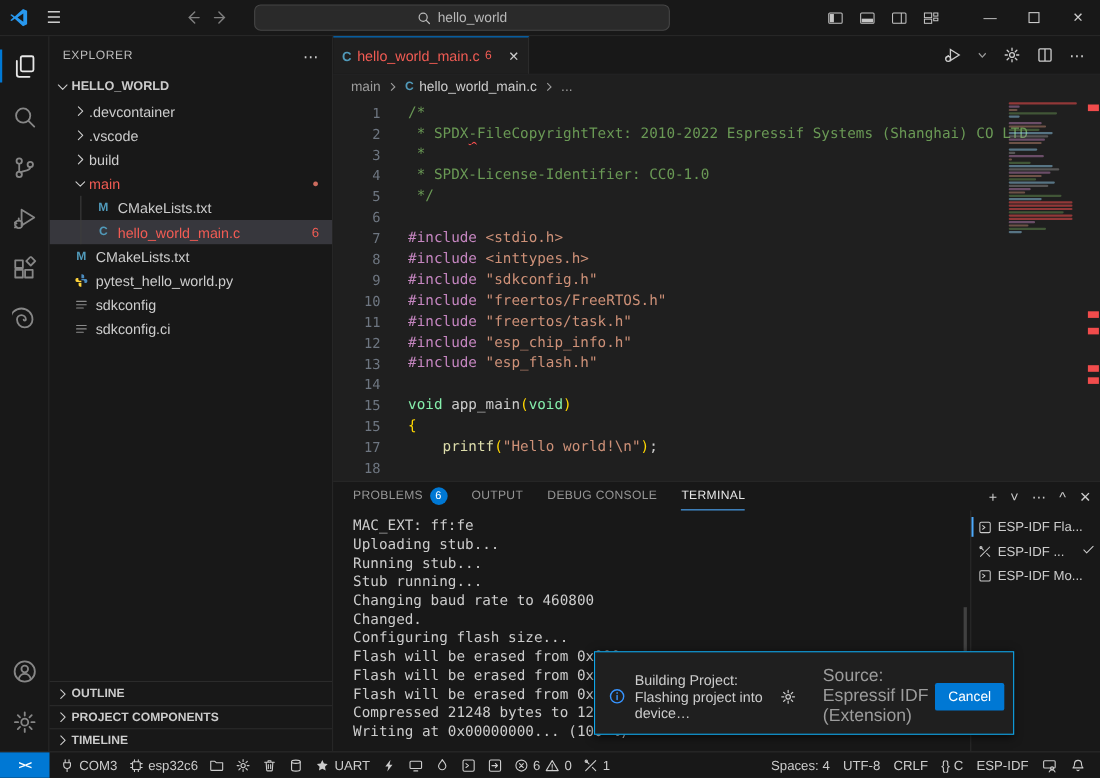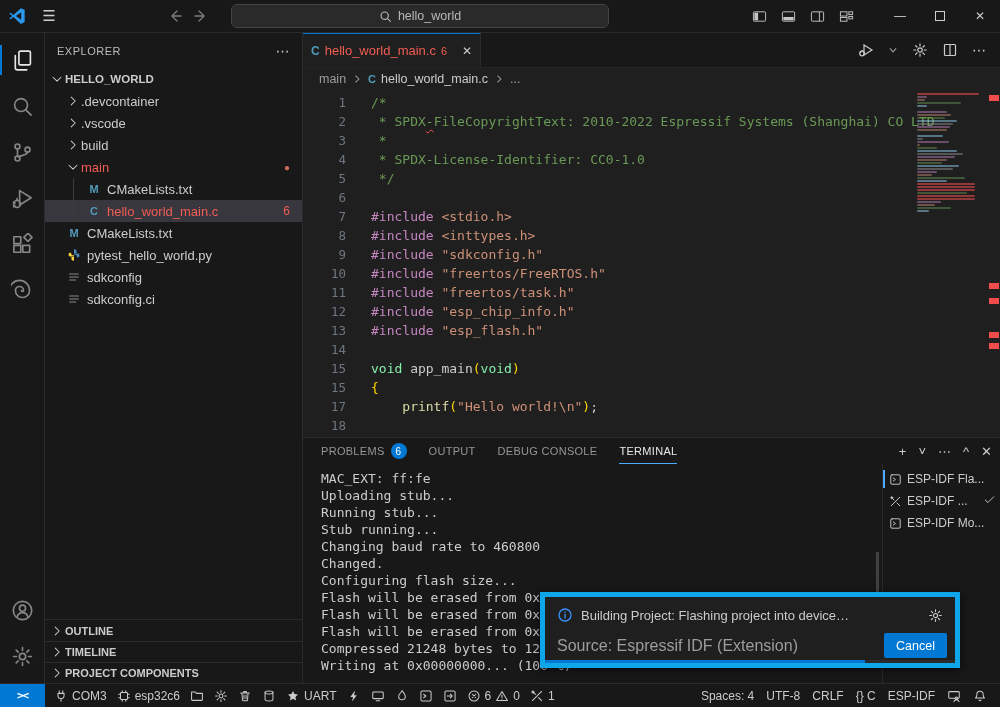--- a/index.html
+++ b/index.html
@@ -99,22 +99,22 @@
   .tline{height:17px;line-height:17px;white-space:pre}
   .term-scroll{position:absolute;right:3px;top:88px;width:3px;height:45px;background:#555a}
   .termlist{width:118px;border-left:1px solid #2b2b2b;padding-top:4px;font-size:12px}
   .tl-row{height:22px;display:flex;align-items:center;gap:5px;padding:0 4px 0 6px;color:#cccccc;cursor:pointer;position:relative;white-space:nowrap;overflow:hidden}
   .tl-row.selected::before{content:'';position:absolute;left:0;top:2px;bottom:2px;width:2px;background:#4daafc}
   .tl-row .icon svg{width:13px;height:13px}
   .tl-check{margin-left:auto}
   .tl-check svg{width:13px;height:13px}
 
   
-  .toast{position:absolute;left:540px;top:592px;width:420px;height:76px;background:#1f1f1f;border:5px solid #0ea5e9;
-    box-shadow:0 2px 8px #000a;z-index:30;display:flex;flex-direction:column}
+  .toast{position:absolute;left:540px;top:592px;width:382px;height:76px;background:#1f1f1f;border:1px solid #0ea5e9;
+    box-shadow:0 2px 8px #000a;z-index:30;display:flex;flex-direction:row}
   .toast-row1{display:flex;align-items:center;gap:8px;padding:10px 12px 4px 12px}
   .toast-info{color:#3794ff}
   .toast-info svg{width:16px;height:16px}
   .toast-msg{font-size:13px;color:#cccccc}
   .toast-gear{margin-left:auto;color:#cccccc}
   .toast-gear svg{width:15px;height:15px}
   .toast-row2{display:flex;align-items:center;padding:6px 8px 0 12px}
   .toast-src{font-size:16px;color:#9d9d9d}
   .btn-cancel{margin-left:auto;background:#0078d4;color:#fff;border:none;font-size:12.5px;height:25px;padding:0 12px;border-radius:2px;cursor:pointer;font-family:inherit}
   .toast-progress{margin-top:auto;height:3px;background:#2b2b2b;position:relative}
@@ -393,31 +393,31 @@
             <span>OUTLINE</span>
           </div>
           <div class="section">
             <span class="twist">
               <span class="icon">
                 <svg viewBox="0 0 16 16" fill="none" stroke="currentColor" stroke-width="1.15" stroke-linecap="round" stroke-linejoin="round">
                   <path d="M6 3.5L10.5 8 6 12.5"></path>
                 </svg>
               </span>
             </span>
-            <span>TIMELINE</span>
+            <span>PROJECT COMPONENTS</span>
           </div>
           <div class="section">
             <span class="twist">
               <span class="icon">
                 <svg viewBox="0 0 16 16" fill="none" stroke="currentColor" stroke-width="1.15" stroke-linecap="round" stroke-linejoin="round">
                   <path d="M6 3.5L10.5 8 6 12.5"></path>
                 </svg>
               </span>
             </span>
-            <span>PROJECT COMPONENTS</span>
+            <span>TIMELINE</span>
           </div>
         </div>
     </div>
 
     <div class="editor-col">
       <div class="tabbar">
         <div class="tab">
           <span class="cico">C</span>
           <span class="tab-label">hello_world_main.c</span>
           <span class="tab-badge">6</span>

